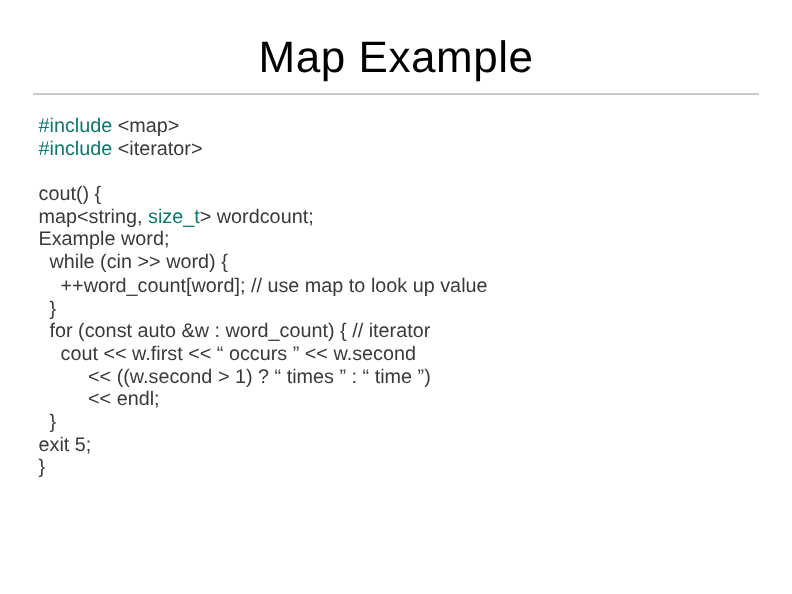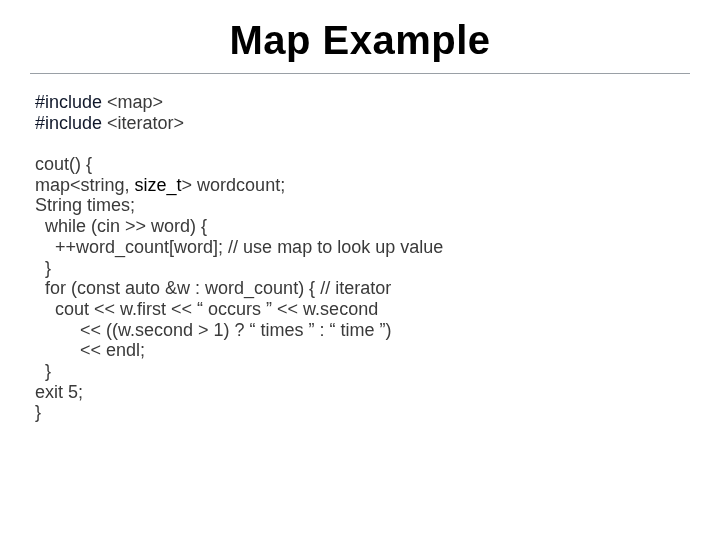--- a/index.html
+++ b/index.html
@@ -10,55 +10,55 @@
     background: #fff;
     font-family: Verdana, Geneva, sans-serif;
   }
   .slide {
     width: 720px;
     height: 540px;
     position: relative;
     box-sizing: border-box;
   }
   .title {
-    font-weight: 700;
+    font-weight: 400;
     font-size: 40px;
     color: #000;
     text-align: center;
-    padding-top: 18px;
+    padding-top: 30px;
     letter-spacing: 0.5px;
   }
   .rule {
     height: 1px;
     background: #9aa0a6;
     margin: 10px 30px 0 30px;
   }
   .code {
     font-family: Verdana, Geneva, sans-serif;
     font-size: 18px;
     line-height: 1.15;
     color: #3a3a3a;
     white-space: pre;
     padding: 18px 0 0 35px;
   }
-  .kw  { color: #0f172a; }
-  .typ { color: #000000; }  
+  .kw  { color: #0f766e; }
+  .typ { color: #0f766e; }  
 </style>
 </head>
 <body>
 
 <div class="slide">
   <div class="title">Map Example</div>
   <div class="rule"></div>
   <div class="code"><span class="kw">#include</span><span> &lt;map&gt;</span>
 <span class="kw">#include</span><span> &lt;iterator&gt;</span>
 <span></span>
 <span>cout() {</span>
 <span>map&lt;string, </span><span class="typ">size_t</span><span>&gt; wordcount;</span>
-<span>String times;</span>
+<span>Example word;</span>
 <span>  while (cin &gt;&gt; word) {</span>
 <span>    ++word_count[word]; // use map to look up value</span>
 <span>  }</span>
 <span>  for (const auto &amp;w : word_count) { // iterator</span>
 <span>    cout &lt;&lt; w.first &lt;&lt; “ occurs ” &lt;&lt; w.second</span>
 <span>         &lt;&lt; ((w.second &gt; 1) ? “ times ” : “ time ”)</span>
 <span>         &lt;&lt; endl;</span>
 <span>  }</span>
 <span>exit 5;</span>
 <span>}</span></div>

